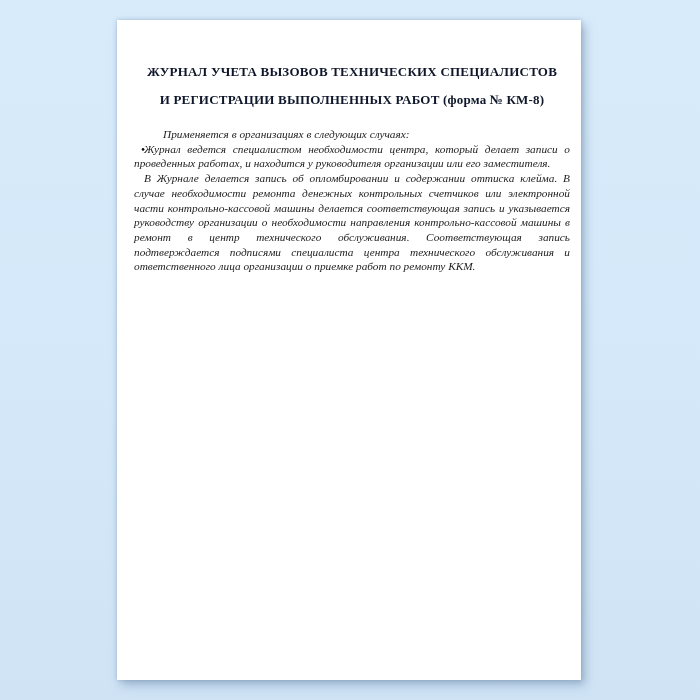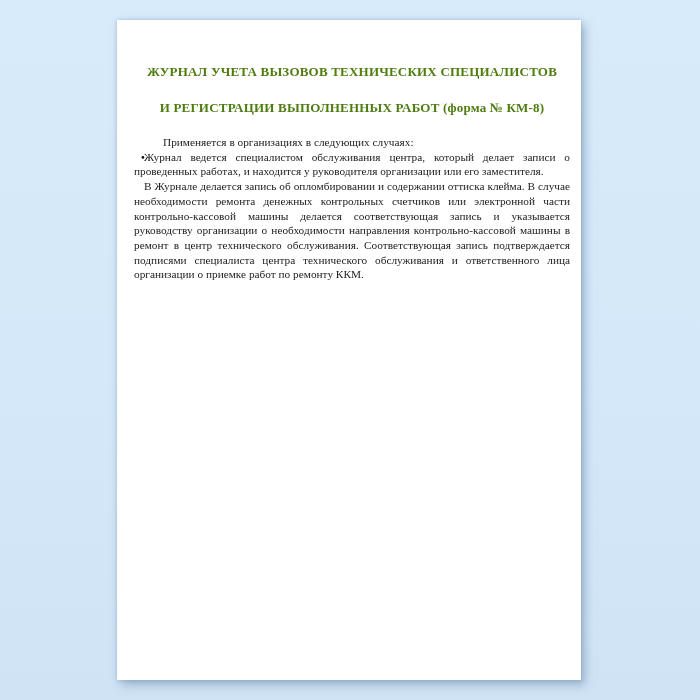--- a/index.html
+++ b/index.html
@@ -25,30 +25,31 @@
     padding: 0 11px 0 17px;
     color: #1e1e1e;
   }
   .title {
     margin-top: 44px;
     text-align: center;
     font-size: 13px;
     font-weight: bold;
     line-height: 16px;
     letter-spacing: 0.2px;
-    color: #4d7c0f;
+    color: #0f172a;
   }
   .title-line { display: block; }
-  .title-line-2 { margin-top: 20px; }
+  .title-line-2 { margin-top: 12px; }
   .doc-body {
     margin-top: 19px;
     font-size: 11.3px;
     line-height: 14.7px;
     text-align: justify;
     color: #1c1c1c;
+    font-style: italic;
   }
   .intro-para { text-indent: 29px; }
   .bullet-item {
     position: relative;
     padding-left: 28px;
     font-weight: bold;
     color: #141414;
   }
   .bullet-marker {
     position: absolute;
@@ -71,17 +72,17 @@
     <p class="intro-para">Применяется в организациях в следующих случаях:</p>
 
     <div class="bullet-item">
       <span class="bullet-marker">•</span>
     </div>
 
     <div class="bullet-item">
       <span class="bullet-marker">•</span>
     </div>
 
-    <p class="body-para">Журнал ведется специалистом обслуживания центра, который делает записи о проведенных работах, и находится у руководителя организации или его заместителя.</p>
+    <p class="body-para">Журнал ведется специалистом необходимости центра, который делает записи о проведенных работах, и находится у руководителя организации или его заместителя.</p>
 
     <p class="body-para">В Журнале делается запись об опломбировании и содержании оттиска клейма. В случае необходимости ремонта денежных контрольных счетчиков или электронной части контрольно-кассовой машины делается соответствующая запись и указывается руководству организации о необходимости направления контрольно-кассовой машины в ремонт в центр технического обслуживания. Соответствующая запись подтверждается подписями специалиста центра технического обслуживания и ответственного лица организации о приемке работ по ремонту ККМ.</p>
   </div>
 </div>
 
 </body></html>

